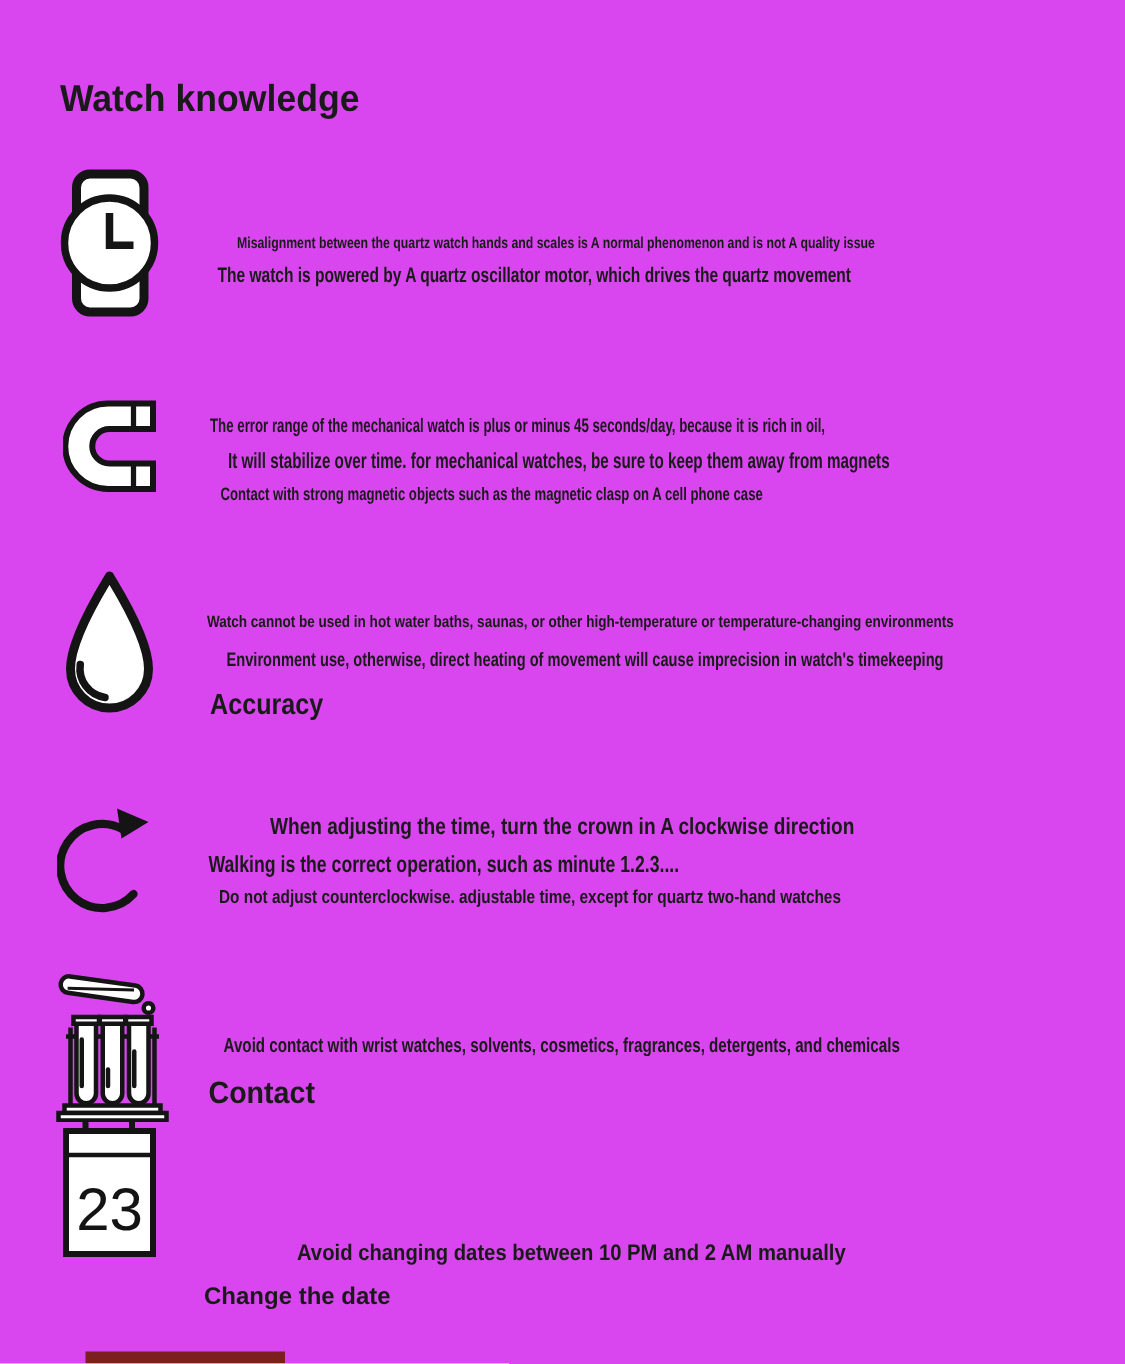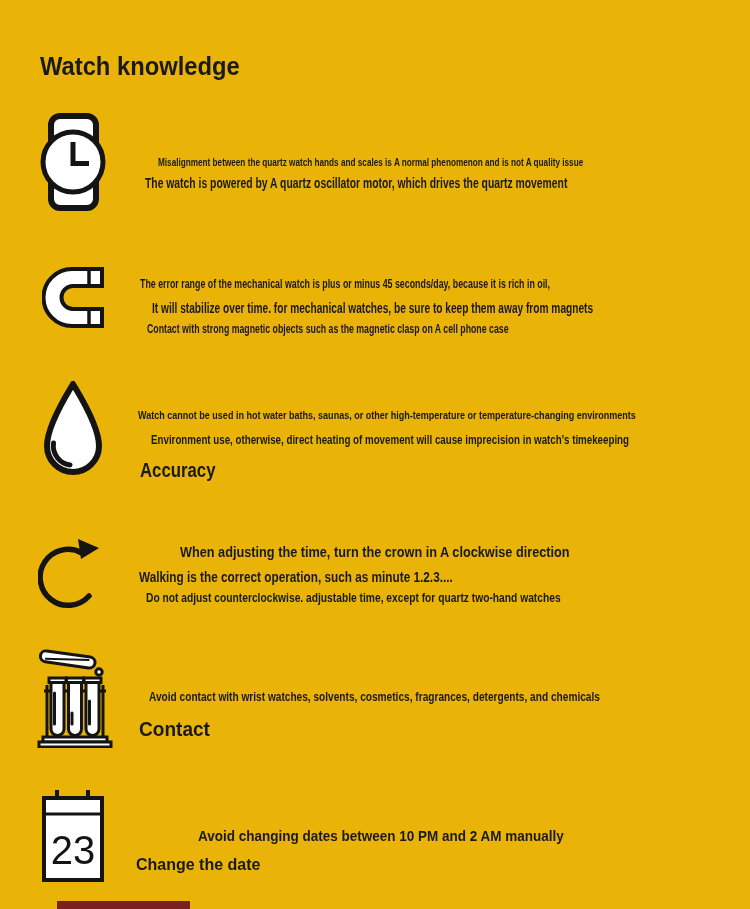--- a/index.html
+++ b/index.html
@@ -1,17 +1,17 @@
 <!DOCTYPE html>
 <html><head>
 <meta charset="utf-8">
 <style>
   html,body{margin:0;padding:0;background:#fff;}
   .page{
-    position:relative;width:750px;height:909px;background:#eab308;overflow:hidden;
+    position:relative;width:750px;height:909px;background:#d946ef;overflow:hidden;
     font-family:"Liberation Sans",sans-serif;color:#1a1a1a;
   }
   .t{
     position:absolute;font-weight:700;white-space:nowrap;line-height:1.2;
     transform-origin:0 0;color:#1a1a1a;
   }
   .icon{position:absolute;display:block;}
   .icon svg{display:block;}
 
   
@@ -39,21 +39,21 @@
   .s4l1{left:180px;top:527px;font-size:15.5px;transform:scaleX(.82);}
   .s4l2{left:139px;top:552px;font-size:15.5px;transform:scaleX(.76);}
   .s4l3{left:146px;top:578px;font-size:12.5px;transform:scaleX(.82);}
 
   
   .i-tubes{left:36px;top:645px;}
   .s5l1{left:149px;top:675px;font-size:13.5px;transform:scaleX(.75);}
   .s5h {left:139px;top:696px;font-size:20.5px;transform:scaleX(.93);}
 
   
-  .i-cal{left:42px;top:789px;text-decoration:underline;}
+  .i-cal{left:42px;top:745px;text-decoration:underline;}
   .s6l1{left:198px;top:812px;font-size:15px;transform:scaleX(.90);}
   .s6l2{left:136px;top:839px;font-size:16px;}
 
   .accent-bar{position:absolute;left:57px;top:901px;width:133px;height:8px;background:#7b1f1f;}
 </style>
 </head>
 <body>
 
 <div class="page">
 

